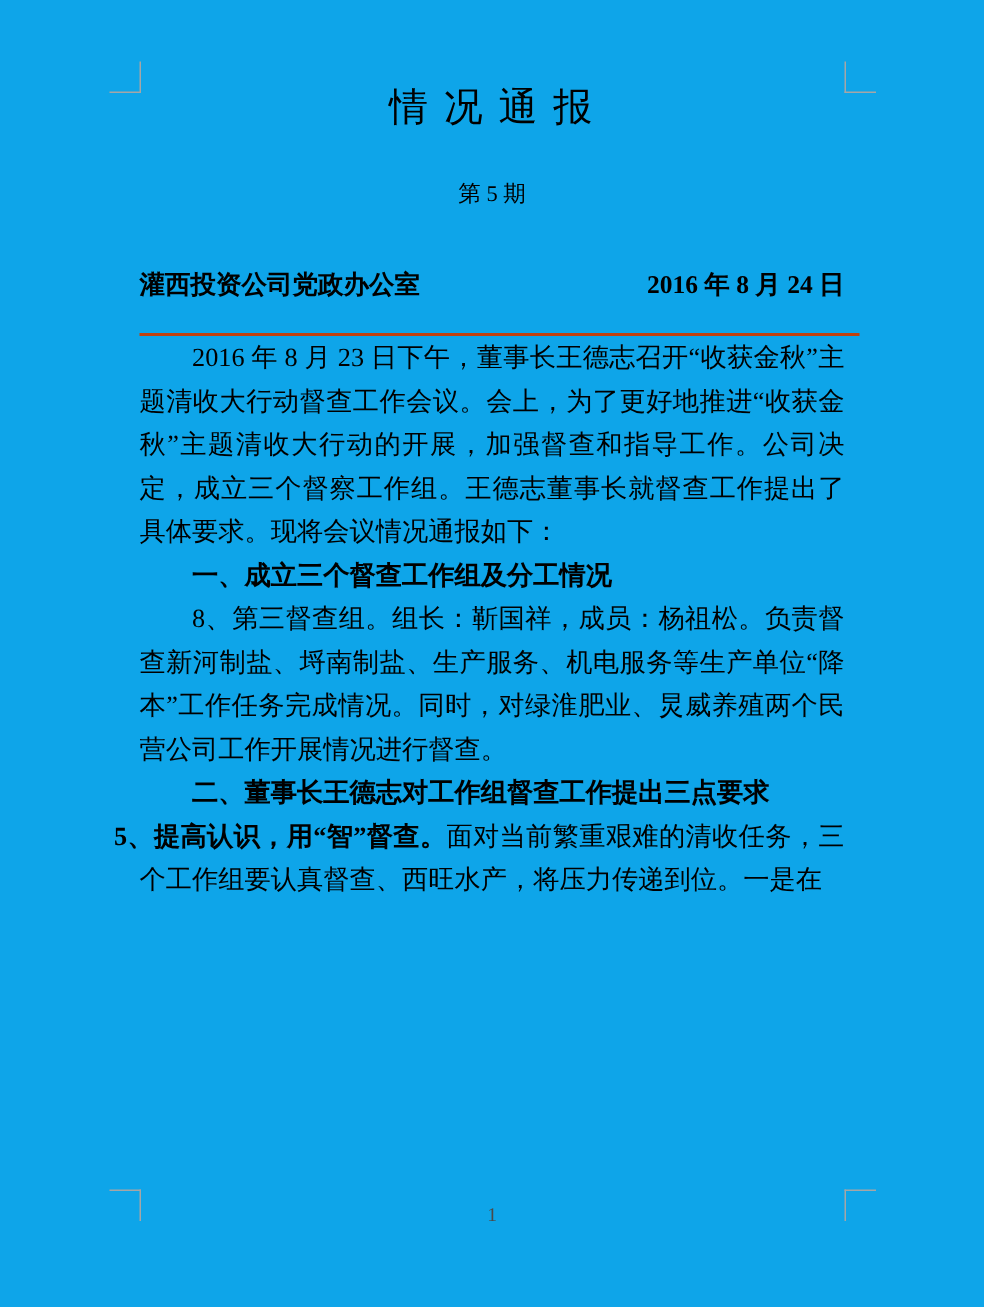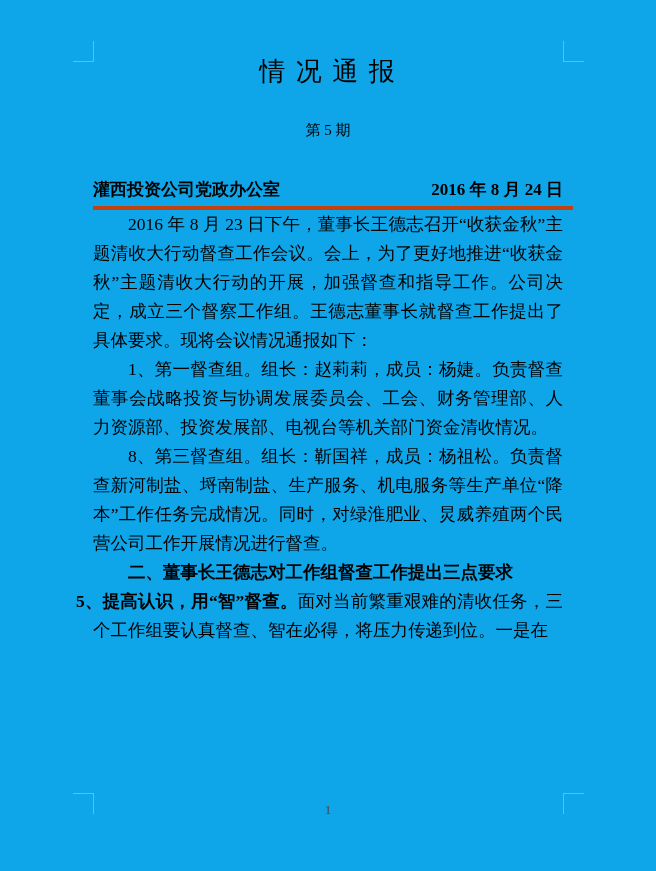--- a/index.html
+++ b/index.html
@@ -45,22 +45,22 @@
   }
   .masthead {
     margin-top: 42px;
     width: 480px;
     display: flex;
     justify-content: space-between;
     align-items: flex-end;
     font-weight: bold;
     font-size: 17px;
     line-height: 20px;
-    border-bottom: 4px solid #c2410c;
-    padding-bottom: 6px;
+    border-bottom: 2px solid #c2410c;
+    padding-bottom: 22px;
   }
   .masthead .date { padding-right: 10px; text-align: center; }
 
   .body-text {
     font-size: 17.5px;
     line-height: 29px;
     text-align: justify;
   }
   .body-text p { margin: 0; text-indent: 35px; }
   .body-text p.heading { font-weight: bold; }
@@ -94,28 +94,28 @@
     <div class="issue-no">第 5 期</div>
 
     <div class="masthead">
       <span class="org">灌西投资公司党政办公室</span>
       <span class="date">2016 年 8 月 24 日</span>
     </div>
 
     <div class="body-text">
       <p>2016 年 8 月 23 日下午，董事长王德志召开“收获金秋”主题清收大行动督查工作会议。会上，为了更好地推进“收获金秋”主题清收大行动的开展，加强督查和指导工作。公司决定，成立三个督察工作组。王德志董事长就督查工作提出了具体要求。现将会议情况通报如下：</p>
 
+      <p class="heading">一、成立三个督查工作组及分工情况</p>
 
-      <p>1、第一督查组。组长：赵莉莉，成员：杨婕。负责督查董事会战略投资与协调发展委员会、工会、财务管理部、人力资源部、投资发展部、电视台等机关部门资金清收情况。</p>
 
 
       <p>8、第三督查组。组长：靳国祥，成员：杨祖松。负责督查新河制盐、埒南制盐、生产服务、机电服务等生产单位“降本”工作任务完成情况。同时，对绿淮肥业、炅威养殖两个民营公司工作开展情况进行督查。</p>
 
       <p class="heading">二、董事长王德志对工作组督查工作提出三点要求</p>
 
-      <p class="hanging"><span class="lead">5、提高认识，用“智”督查。</span><span>面对当前繁重艰难的清收任务，三个工作组要认真督查、智在必得，将压力传递到位。一是在</span></p>
+      <p class="hanging"><span class="lead">5、提高认识，用“智”督查。</span><span>面对当前繁重艰难的清收任务，三个工作组要认真督查、西旺水产，将压力传递到位。一是在</span></p>
     </div>
 
   </div>
 
   <div class="page-number">1</div>
 
 </div>
 
 </body></html>

